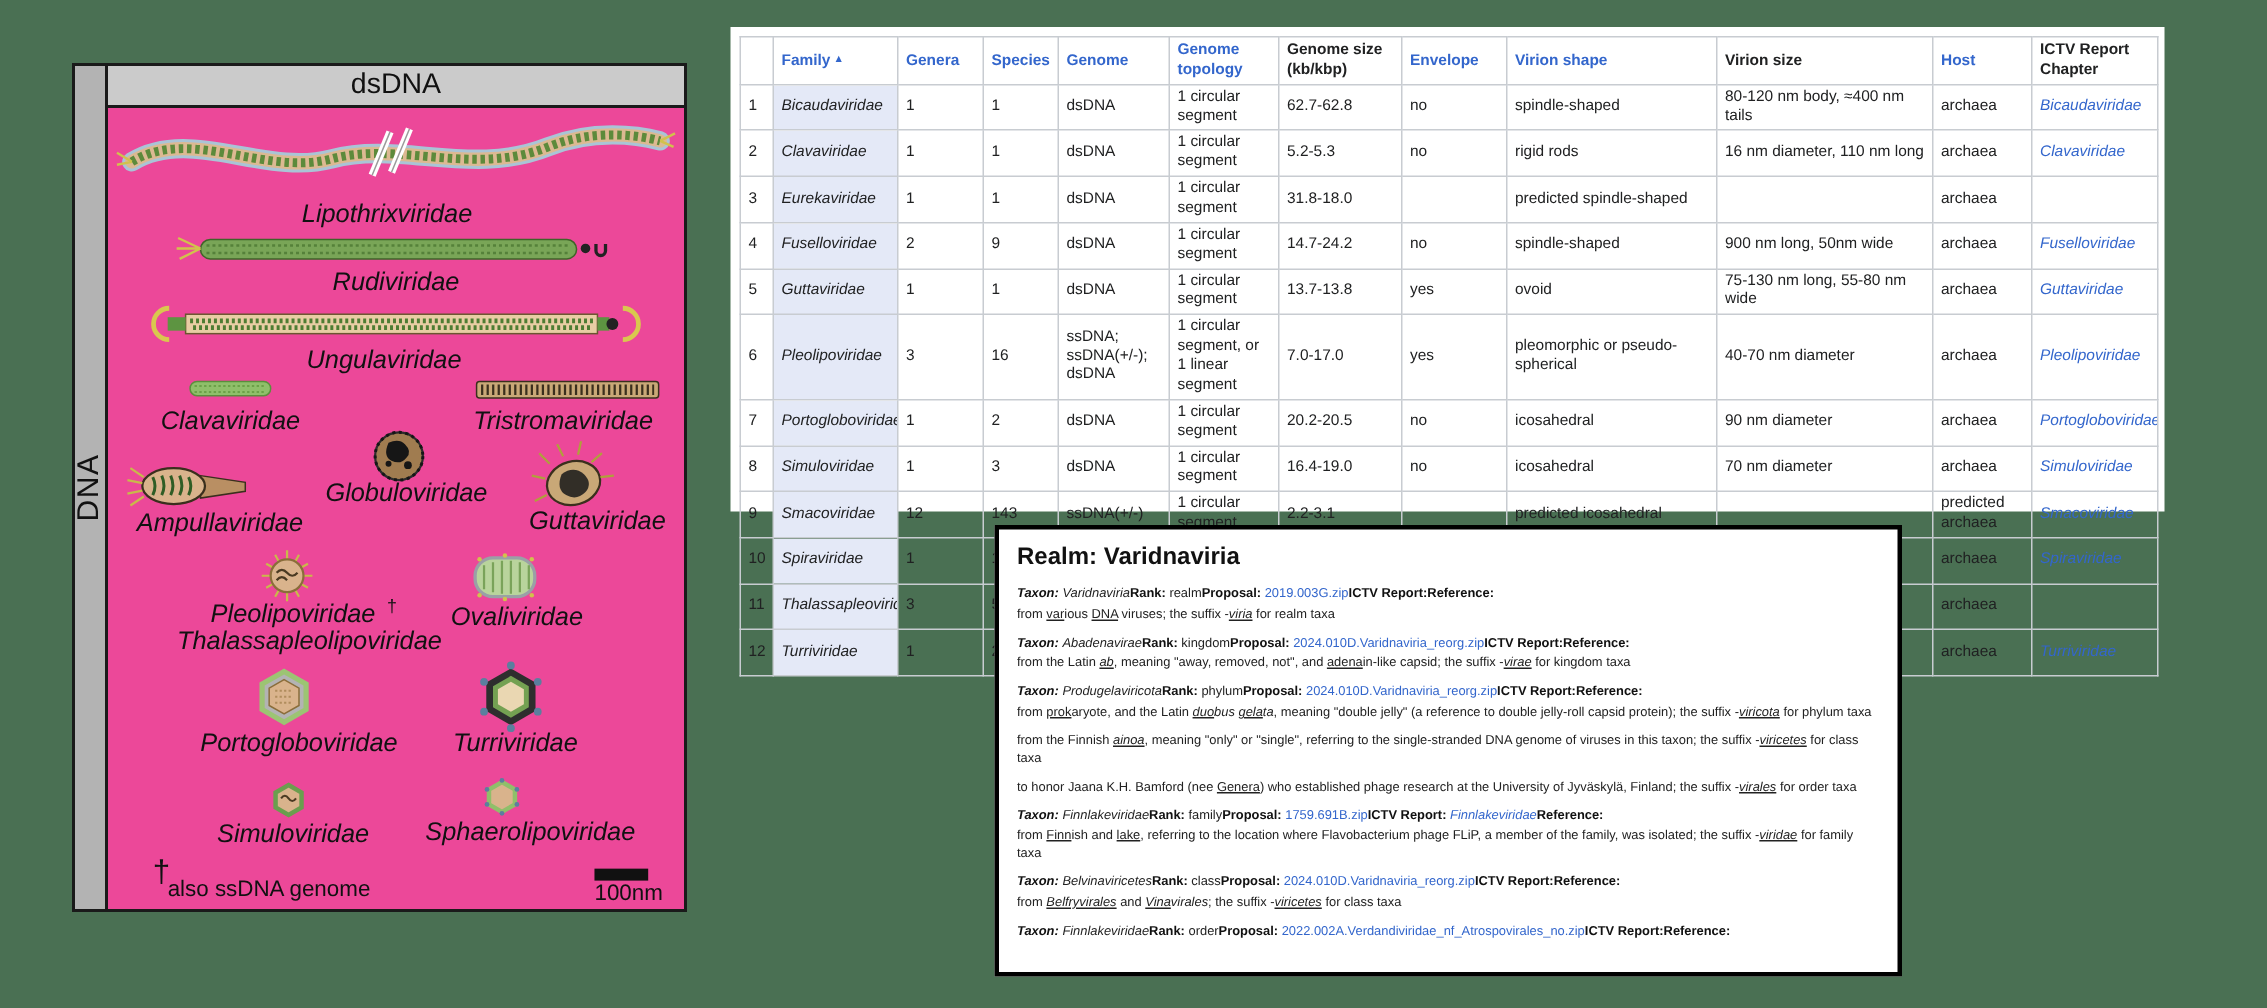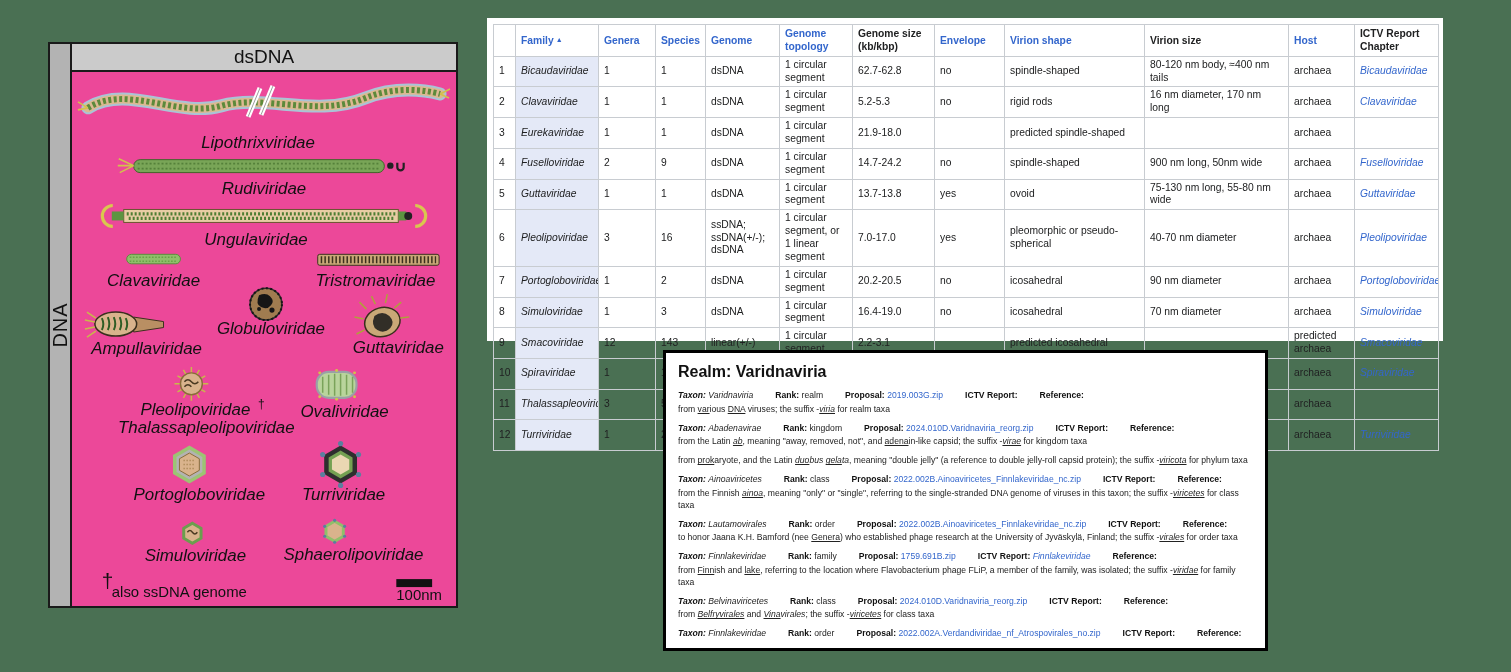--- a/index.html
+++ b/index.html
@@ -27,21 +27,21 @@
   td.fam{background:#e4e9f7;font-style:italic;}
   td.num{color:#202122;}
   td.chap a{color:#3366cc;font-style:italic;text-decoration:none;cursor:pointer;}
   .sort-arrow{font-size:7px;vertical-align:2px;margin-left:2px;}
 
   
   .realm-panel{position:absolute;left:663px;top:350px;width:605px;height:301px;background:#fff;border:3px solid #000;box-sizing:border-box;padding:8px 12px 6px;overflow:hidden;}
   .realm-title{font-size:16px;font-weight:bold;color:#111;margin:2px 0 9px;}
   .realm-entry{font-size:8.6px;color:#222;margin-bottom:7.5px;}
   .realm-head{margin-bottom:2px;line-height:1.35;}
-  .realm-head b{color:#111;margin-left:22px;}
+  .realm-head b{color:#111;margin-left:0;}
   .realm-head b:first-child{margin-left:0;font-style:italic;}
   .realm-head .tx{font-style:italic;margin-top:40px;}
   .realm-head a{color:#3366cc;text-decoration:none;cursor:pointer;}
   .realm-head a.it{font-style:italic;}
   .realm-desc{line-height:1.35;}
   .realm-desc i{font-style:italic;margin-top:32px;}
 </style>
 </head>
 <body>
 
@@ -246,32 +246,32 @@
         <tr>
           <td class="num">2</td>
           <td class="fam">Clavaviridae</td>
           <td>1</td>
           <td>1</td>
           <td>dsDNA</td>
           <td>1 circular segment</td>
           <td>5.2-5.3</td>
           <td>no</td>
           <td>rigid rods</td>
-          <td>16 nm diameter, 170 nm long</td>
+          <td>16 nm diameter, 110 nm long</td>
           <td>archaea</td>
           <td class="chap"><a>Clavaviridae</a></td>
         </tr>
         <tr>
           <td class="num">3</td>
           <td class="fam">Eurekaviridae</td>
           <td>1</td>
           <td>1</td>
           <td>dsDNA</td>
           <td>1 circular segment</td>
-          <td>21.9-18.0</td>
+          <td>31.8-18.0</td>
           <td></td>
           <td>predicted spindle-shaped</td>
           <td></td>
           <td>archaea</td>
           <td class="chap"></td>
         </tr>
         <tr>
           <td class="num">4</td>
           <td class="fam">Fuselloviridae</td>
           <td>2</td>
@@ -339,21 +339,21 @@
           <td>icosahedral</td>
           <td>70 nm diameter</td>
           <td>archaea</td>
           <td class="chap"><a>Simuloviridae</a></td>
         </tr>
         <tr>
           <td class="num">9</td>
           <td class="fam">Smacoviridae</td>
           <td>12</td>
           <td>143</td>
-          <td>linear(+/-)</td>
+          <td>ssDNA(+/-)</td>
           <td>1 circular segment</td>
           <td>2.2-3.1</td>
           <td></td>
           <td>predicted icosahedral</td>
           <td></td>
           <td>predicted archaea</td>
           <td class="chap"><a>Smacoviridae</a></td>
         </tr>
         <tr>
           <td class="num">10</td>
@@ -406,28 +406,27 @@
   <div id="realm-entries">
       <div class="realm-entry">
         <div class="realm-head"><b>Taxon:</b> <span class="tx">Varidnaviria</span><b>Rank:</b> realm<b>Proposal:</b> <a>2019.003G.zip</a><b>ICTV Report:</b><b>Reference:</b></div>
         <div class="realm-desc">from <u>var</u>ious <u>DNA</u> viruses; the suffix -<i><u>viria</u></i> for realm taxa</div>
       </div>
       <div class="realm-entry">
         <div class="realm-head"><b>Taxon:</b> <span class="tx">Abadenavirae</span><b>Rank:</b> kingdom<b>Proposal:</b> <a>2024.010D.Varidnaviria_reorg.zip</a><b>ICTV Report:</b><b>Reference:</b></div>
         <div class="realm-desc">from the Latin <i><u>ab</u></i>, meaning "away, removed, not", and <u>adena</u>in-like capsid; the suffix -<i><u>virae</u></i> for kingdom taxa</div>
       </div>
       <div class="realm-entry">
+        <div class="realm-head"><b>Taxon:</b> <span class="tx">Produgelaviricota</span><b>Rank:</b> phylum<b>Proposal:</b> <a>2024.010D.Varidnaviria_reorg.zip</a><b>ICTV Report:</b><b>Reference:</b></div>
         <div class="realm-desc">from <u>prok</u>aryote, and the Latin <i><u>duo</u>bus</i> <i><u>gela</u>ta</i>, meaning "double jelly" (a reference to double jelly-roll capsid protein); the suffix -<i><u>viricota</u></i> for phylum taxa</div>
       </div>
       <div class="realm-entry">
-        <div class="realm-head"><b>Taxon:</b> <span class="tx">Ainoaviricetes</span><b>Rank:</b> class<b>Proposal:</b> <a>2022.002B.Ainoaviricetes_Finnlakeviridae_nc.zip</a><b>ICTV Report:</b><b>Reference:</b></div>
         <div class="realm-desc">from the Finnish <i><u>ainoa</u></i>, meaning "only" or "single", referring to the single-stranded DNA genome of viruses in this taxon; the suffix -<i><u>viricetes</u></i> for class taxa</div>
       </div>
       <div class="realm-entry">
-        <div class="realm-head"><b>Taxon:</b> <span class="tx">Lautamovirales</span><b>Rank:</b> order<b>Proposal:</b> <a>2022.002B.Ainoaviricetes_Finnlakeviridae_nc.zip</a><b>ICTV Report:</b><b>Reference:</b></div>
         <div class="realm-desc">to honor Jaana K.H. Bamford (nee <u>Genera</u>) who established phage research at the University of Jyväskylä, Finland; the suffix -<i><u>virales</u></i> for order taxa</div>
       </div>
       <div class="realm-entry">
         <div class="realm-head"><b>Taxon:</b> <span class="tx">Finnlakeviridae</span><b>Rank:</b> family<b>Proposal:</b> <a>1759.691B.zip</a><b>ICTV Report:</b> <a class="it">Finnlakeviridae</a><b>Reference:</b></div>
         <div class="realm-desc">from <u>Finn</u>ish and <u>lake</u>, referring to the location where Flavobacterium phage FLiP, a member of the family, was isolated; the suffix -<i><u>viridae</u></i> for family taxa</div>
       </div>
       <div class="realm-entry">
         <div class="realm-head"><b>Taxon:</b> <span class="tx">Belvinaviricetes</span><b>Rank:</b> class<b>Proposal:</b> <a>2024.010D.Varidnaviria_reorg.zip</a><b>ICTV Report:</b><b>Reference:</b></div>
         <div class="realm-desc">from <i><u>Belfryvirales</u></i> and <i><u>Vina</u>virales</i>; the suffix -<i><u>viricetes</u></i> for class taxa</div>
       </div>

